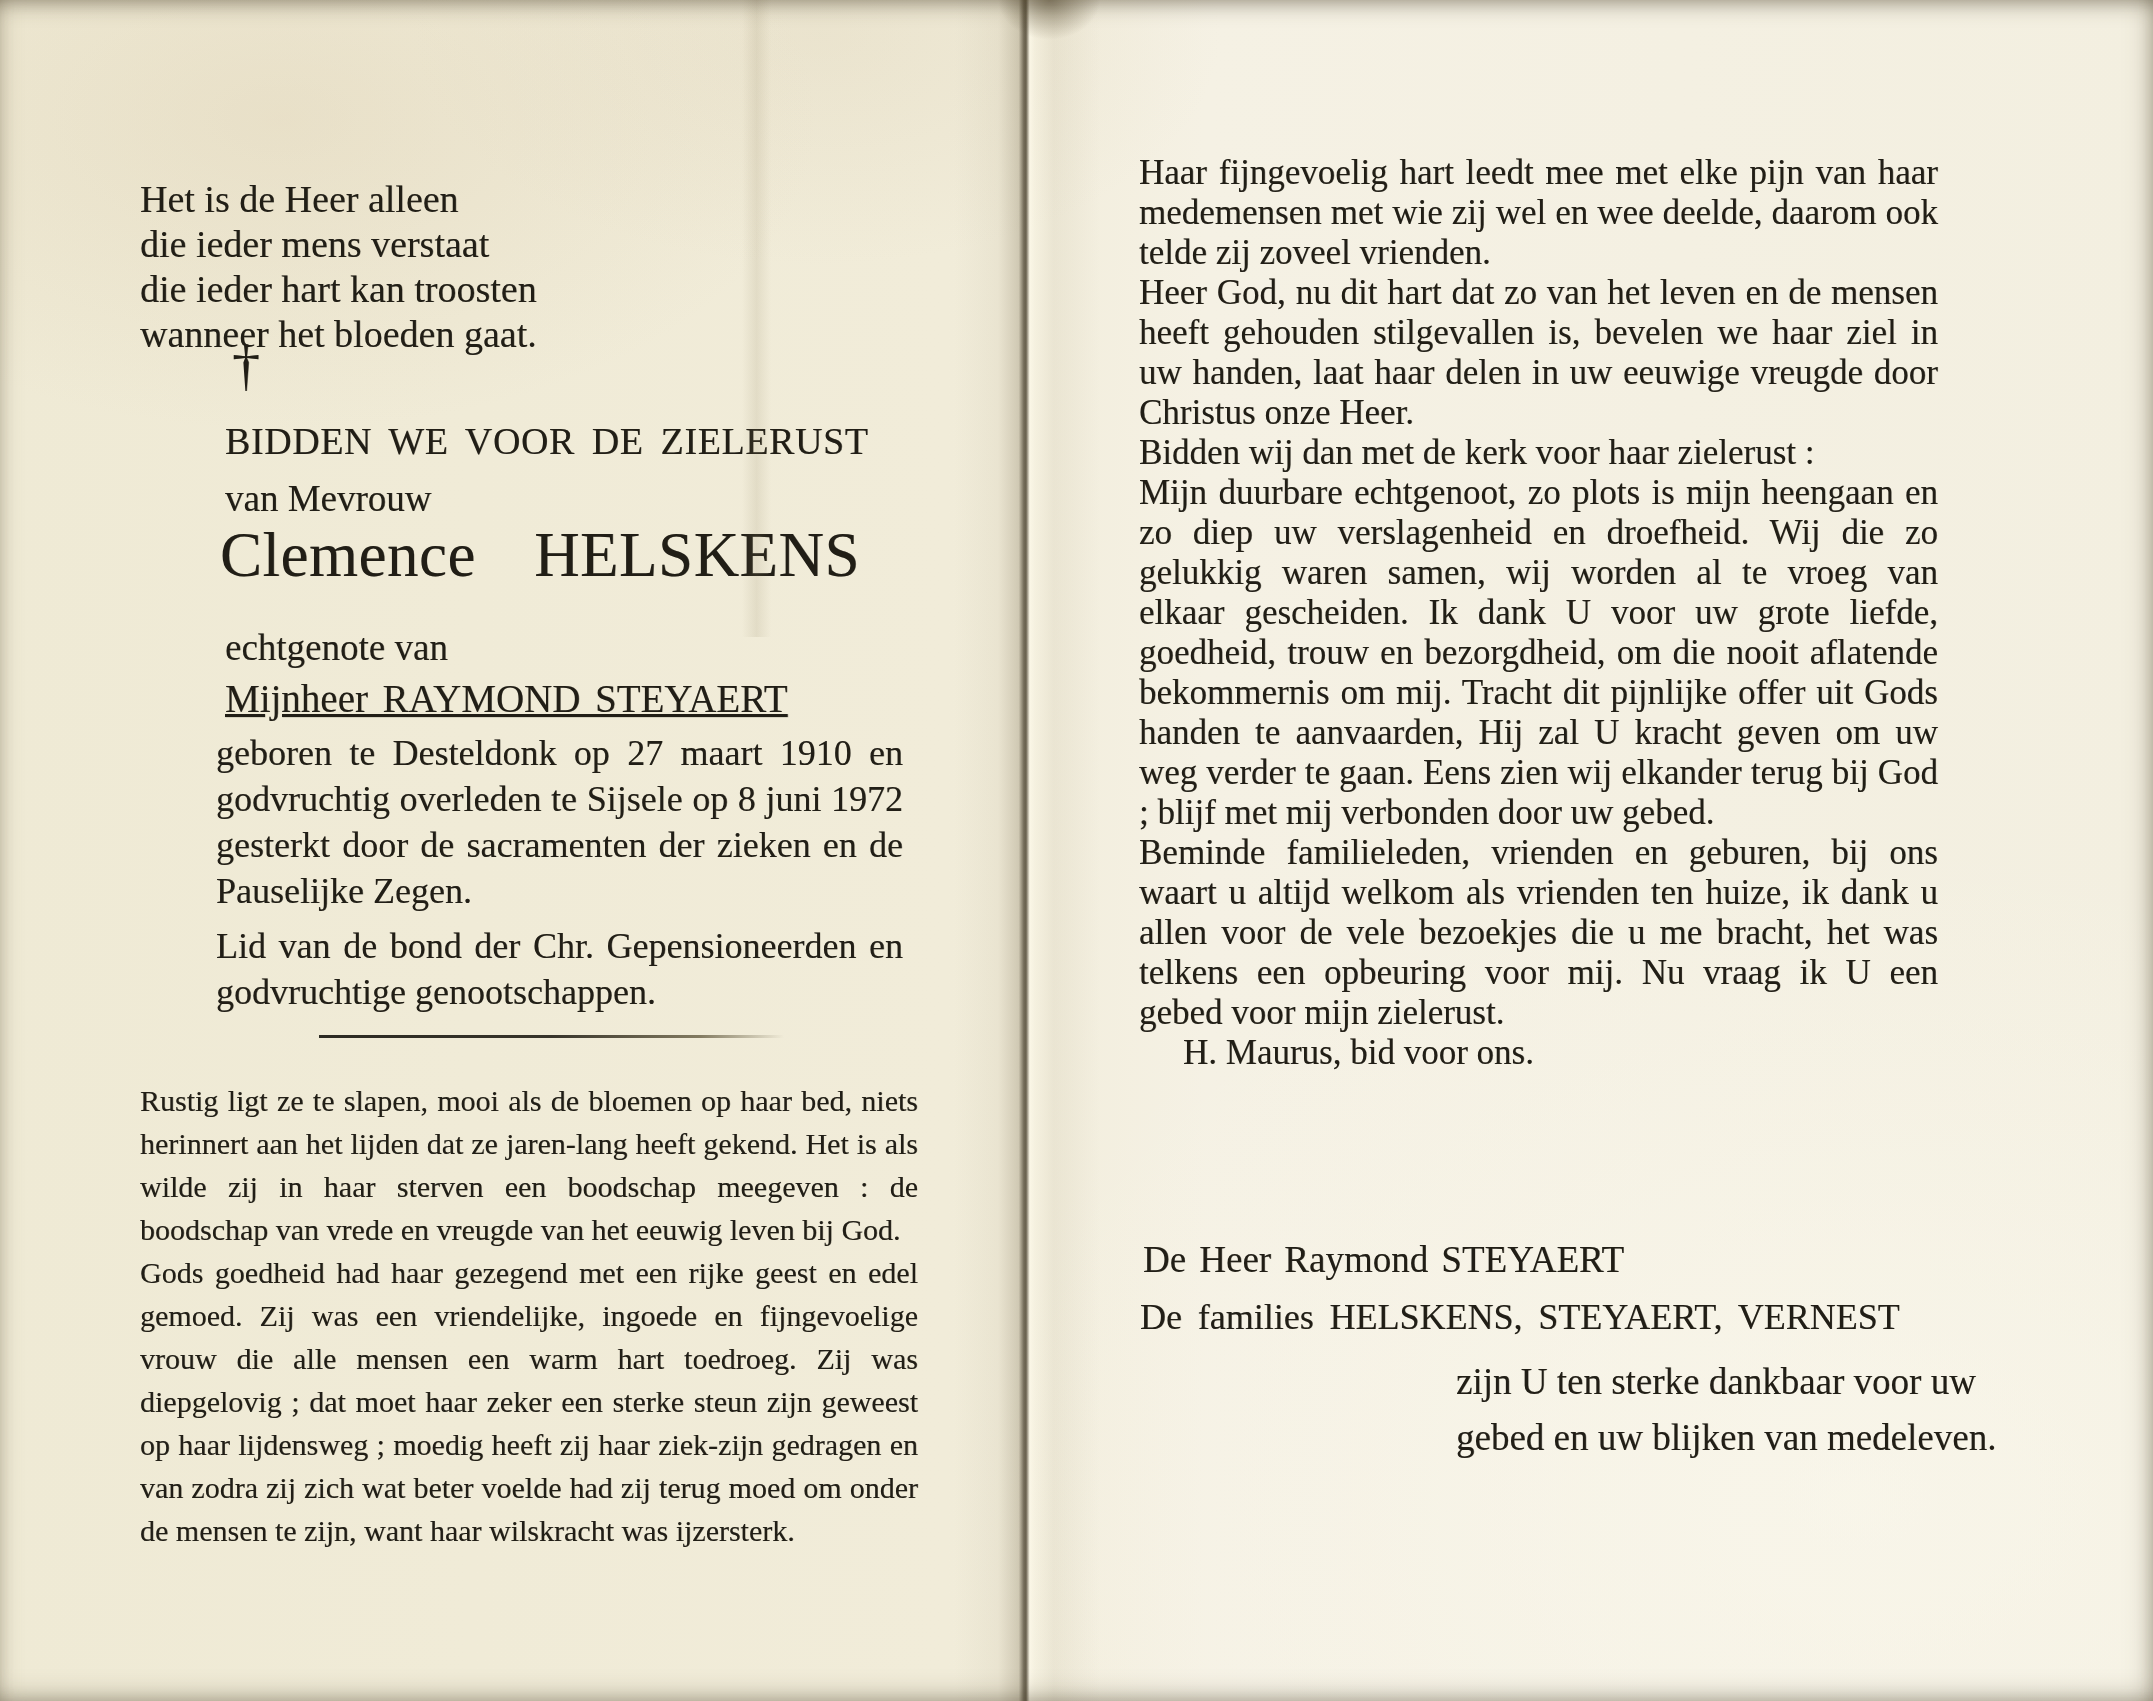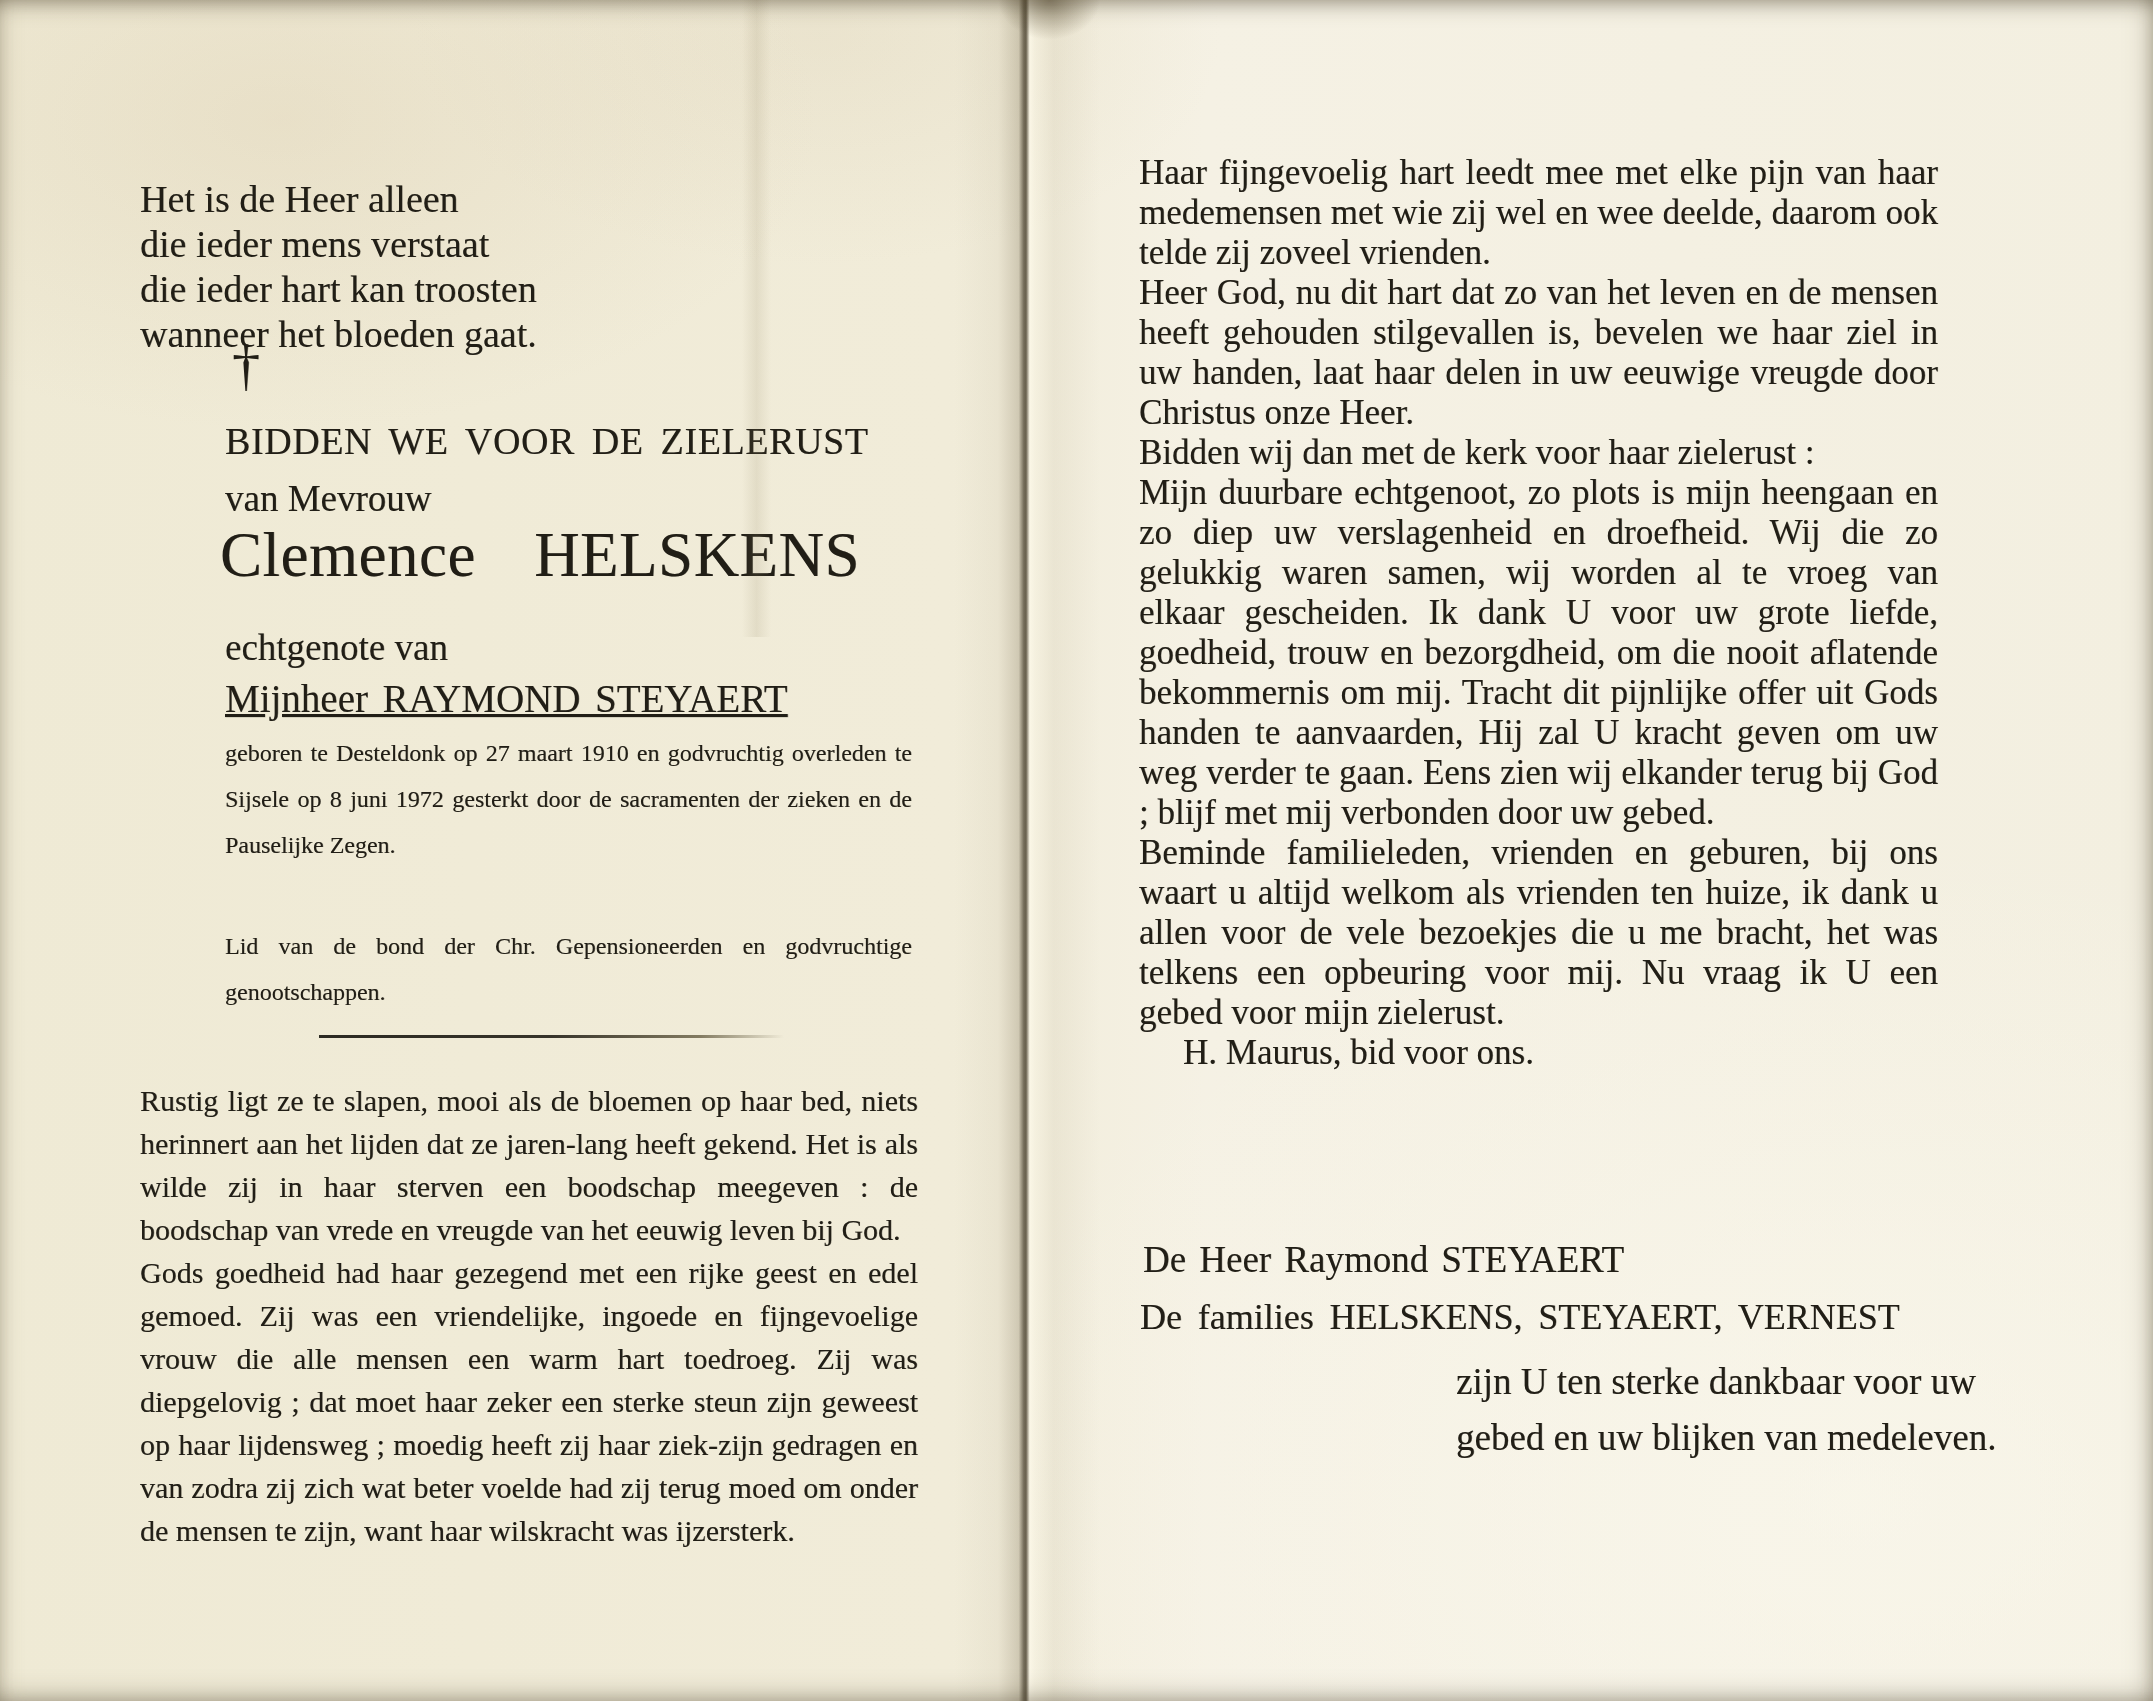--- a/index.html
+++ b/index.html
@@ -16,21 +16,21 @@
     color:#211e16;
   }
   .t{position:absolute;text-shadow:0.4px 0.3px 0.5px rgba(33,30,22,0.45);}
   .poem{left:140px;top:145px;font-size:38px;line-height:45px;white-space:pre-line;margin-top:32px;}
   .cross{left:232px;top:336px;font-size:56px;line-height:58px;}
   .heading{left:225px;top:419px;font-size:38px;letter-spacing:0.6px;word-spacing:6.8px;}
   .sub{left:225px;top:477px;font-size:37px;}
   .name{left:220px;top:519px;font-size:63px;word-spacing:42px;letter-spacing:0.5px;}
   .spouse-intro{left:225px;top:626px;font-size:37px;}
   .spouse-name{left:225px;top:676px;font-size:39px;word-spacing:4.8px;text-decoration:underline;}
-  .bio{left:225px;width:687px;font-size:24px;line-height:46px;text-align:justify;}
+  .bio{left:216px;width:687px;font-size:36px;line-height:46px;text-align:justify;}
   .bio1{top:730px;}
   .bio2{top:923px;}
   .rule-left{position:absolute;left:319px;top:1035px;width:465px;height:2.9px;
     background:linear-gradient(90deg,#2c2a22 0%,#37342a 50%,#837b61 82%,rgba(131,123,97,0) 100%);}
   .eulogy{left:140px;top:1079px;width:778px;font-size:30px;line-height:43px;text-align:justify;}
   .eulogy p,.main p{margin:0;}
   .main{left:1139px;top:153px;width:799px;font-size:35px;line-height:40px;text-align:justify;}
   .invocation{text-indent:44px;}
   .mourner1{left:1143px;top:1238px;font-size:37px;word-spacing:3.9px;}
   .mourner2{left:1140px;top:1296px;font-size:36px;word-spacing:6.8px;}

